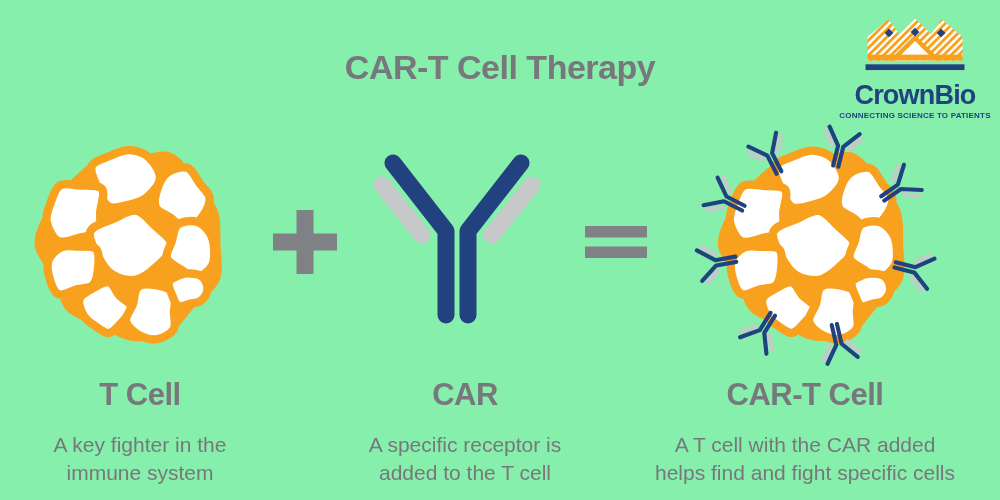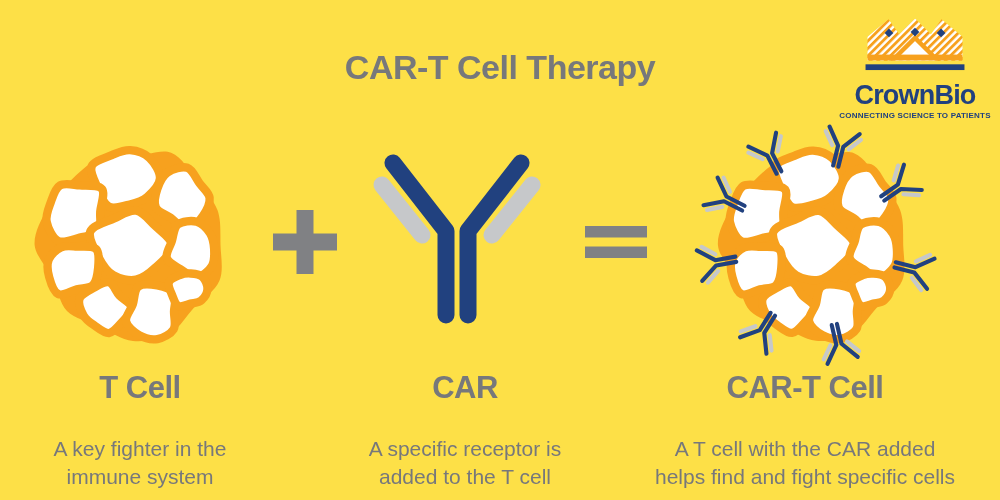--- a/index.html
+++ b/index.html
@@ -1,31 +1,31 @@
 <!DOCTYPE html>
 <html style="--orange: #F7A11E; --navy: #21417F; --chain-gray: #C6C8CA; --text-gray: #77787B; --symbol-gray: #808184;"><head>
 <meta charset="utf-8">
 <style>
   html,body{margin:0;padding:0;}
   body{font-family:"Liberation Sans","DejaVu Sans",sans-serif;background:#fff;}
-  .canvas{position:relative;width:1000px;height:500px;background:#fde047;overflow:hidden;}
+  .canvas{position:relative;width:1000px;height:500px;background:#86efac;overflow:hidden;}
   .abs{position:absolute;}
 
   .title{left:0;right:0;top:48px;text-align:center;font-size:34px;font-weight:700;
          color:var(--text-gray);letter-spacing:-0.5px;}
 
   
   .logo{left:838px;top:12px;width:154px;text-align:center;}
   .logo-name{font-size:27px;font-weight:700;color:var(--navy);letter-spacing:-0.8px;line-height:1;margin-top:2px;}
   .logo-tagline{font-size:8px;font-weight:700;color:var(--navy);letter-spacing:0.2px;margin-top:2px;white-space:nowrap;text-align:center;}
 
   
   .item-label{top:370px;text-align:center;color:var(--text-gray);}
-  .item-label h2{margin:0;font-size:31px;font-weight:700;letter-spacing:-0.5px;}
-  .item-desc{margin-top:29px;font-size:21px;line-height:1.32;white-space:pre-line;}
+  .item-label h2{margin:7px;font-size:31px;font-weight:700;letter-spacing:-0.5px;}
+  .item-desc{margin-top:18px;font-size:21px;line-height:1.32;white-space:pre-line;}
   .label-tcell{left:10px;width:260px;}
   .label-car{left:335px;width:260px;}
   .label-cart{left:625px;width:360px;}
 
   
   .blob-base{fill:var(--orange);}
   .blob-lobe{fill:#fff;stroke:var(--orange);stroke-width:8.5;stroke-linejoin:round;}
   .chain-navy{fill:none;stroke:var(--navy);stroke-width:17;stroke-linecap:round;stroke-linejoin:round;}
   .chain-gray{fill:none;stroke:var(--chain-gray);stroke-width:17;stroke-linecap:round;}
   .op{fill:var(--symbol-gray);}

